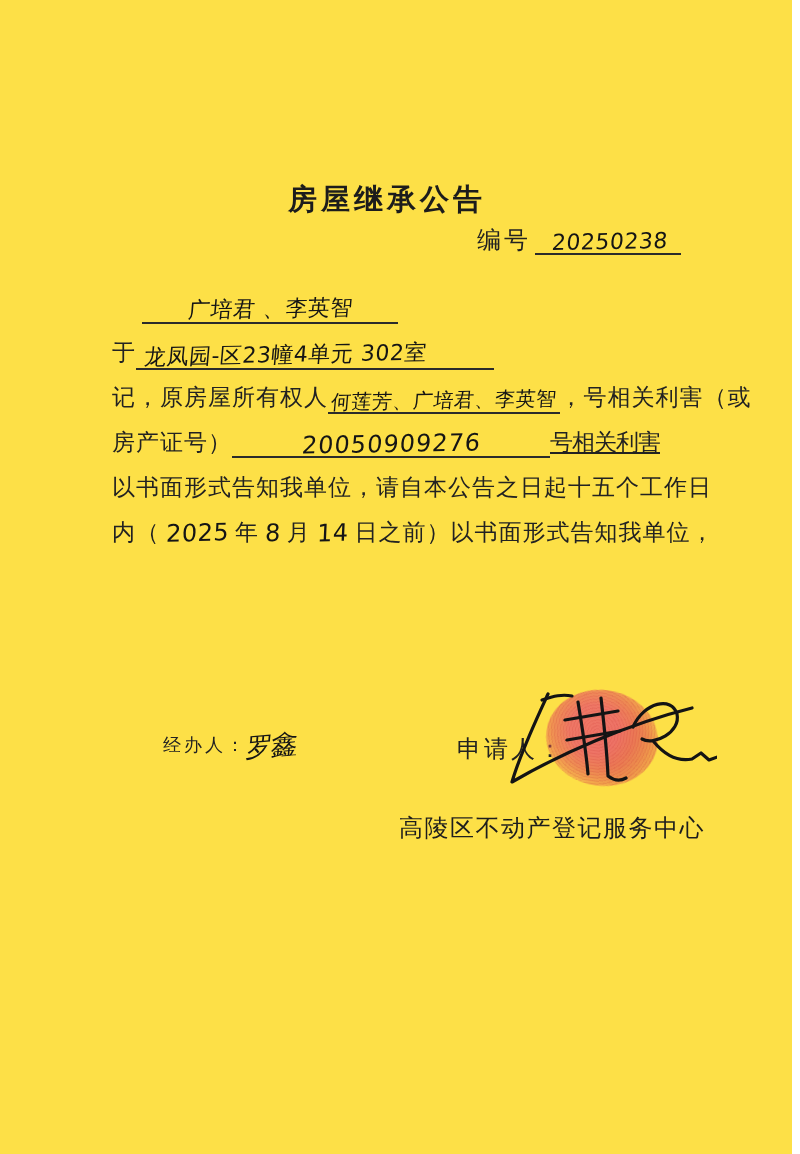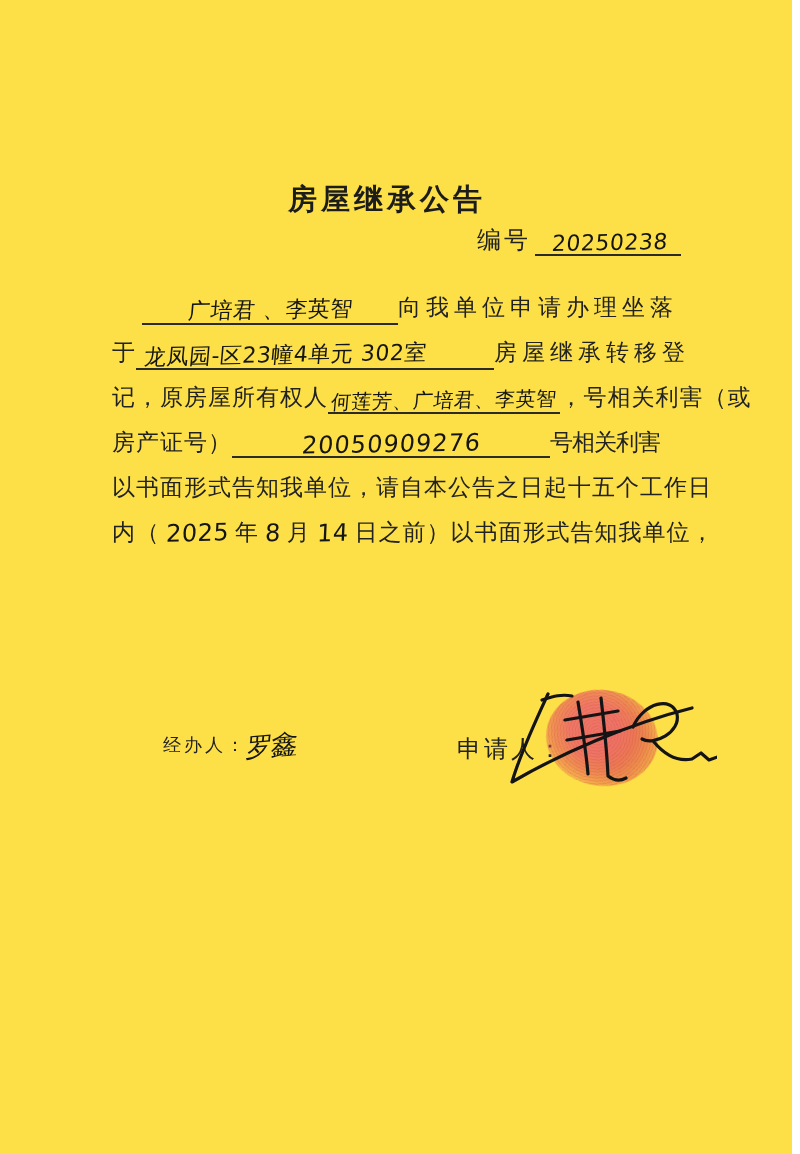--- a/index.html
+++ b/index.html
@@ -5,21 +5,21 @@
   html,body { margin:0; padding:0; background:#ffffff; }
   .page {
     position:relative; width:792px; height:1154px; background:#fde047;
     font-family:"Liberation Serif","DejaVu Serif",serif; color:#222; overflow:hidden;
   }
   .title {
     position:absolute; top:180px; left:0; width:774px; margin:0;
     text-align:center; font-size:29px; font-weight:bold; letter-spacing:4px; color:#1c1c1c;
   }
   .serial-row {
-    position:absolute; top:224px; left:477px; display:flex; align-items:flex-end;
+    position:absolute; top:224px; left:477px; display:flex; align-items:center;
     font-size:24px; letter-spacing:3px;
   }
   .serial-line {
     display:inline-block; width:146px; margin-left:4px;
     border-bottom:2px solid #2b2b2b; text-align:left; letter-spacing:1px;
   }
   .hw {
     display:inline-block; font-family:"DejaVu Sans","Liberation Sans",sans-serif;
     transform:rotate(-1.5deg) skewX(-4deg); color:#151515; letter-spacing:0.5px;
   }
@@ -29,21 +29,21 @@
   .u { display:inline-block; border-bottom:2px solid #2b2b2b; text-align:center; }
   .u .hw { font-size:22px; transform:rotate(-1deg) skewX(-6deg); translate:0 2px; }
   .indent { display:inline-block; width:30px; }
   .w-applicants { width:256px; }
   .w-address   { width:350px; text-align:left; padding-left:8px; }
   .w-owners    { padding:0 3px; }
   .w-owners .hw{ font-size:20px; }
   .w-cert      { width:318px; }
   .w-cert .hw  { font-size:24px; letter-spacing:1px; }
   .sp5 { letter-spacing:5px; }
-  .spm1 { letter-spacing:-1px; }
+  .spm1 { letter-spacing:-1px;text-decoration:underline; }
   .numgap { display:inline-block; width:10px; }
   .hw-inline { font-size:24px; margin:0 6px; translate:0 1px; }
   .handler-label { position:absolute; left:163px; top:733px; font-size:18px; letter-spacing:3px; }
   .handler-name  { position:absolute; left:246px; top:728px; font-size:27px;
                    transform:rotate(-5deg) skewX(-10deg); letter-spacing:-2px; }
   .applicant-label { position:absolute; left:457px; top:733px; font-size:24px; letter-spacing:3px; }
   .fingerprint {
     position:absolute; left:546px; top:690px; width:112px; height:96px; border-radius:50%;
     transform:rotate(8deg); filter:blur(0.4px);
     background:
@@ -65,27 +65,25 @@
   <div class="serial-row">
     <span>编号</span>
     <span class="u serial-line"><span class="hw">20250238</span></span>
   </div>
 
   <div class="body-block">
 
     <div class="bline">
       <span class="indent"></span>
       <span class="u w-applicants"><span class="hw">广培君 、李英智</span></span>
-      <span class="sp5">向我单位申请办理坐落</span>
     </div>
 
     <div class="bline">
       <span>于</span>
       <span class="u w-address"><span class="hw">龙凤园-区23幢4单元 302室</span></span>
-      <span class="sp5">房屋继承转移登</span>
     </div>
 
     <div class="bline">
       <span>记，原房屋所有权人</span>
       <span class="u w-owners"><span class="hw">何莲芳、广培君、李英智</span></span>
       <span>，号相关利害（或</span>
     </div>
 
     <div class="bline">
       <span>房产证号）</span>
@@ -124,14 +122,15 @@
       <path d="M 40,20 C 52,16 60,14 70,16"></path>
       <path d="M 76,22 C 80,46 84,70 86,94"></path>
       <path d="M 99,18 C 102,44 105,72 106,96 q 9,7 18,2"></path>
       <path d="M 63,40 L 116,31"></path>
       <path d="M 65,60 L 118,51"></path>
       <path d="M 131,47 C 142,22 170,16 175,34 C 179,52 152,66 140,59"></path>
       <path d="M 152,62 C 162,74 175,82 190,79 l 9,-6 8,7 11,-4"></path>
     </g>
   </svg>
 
+  <div class="org-line">高陵区不动产登记服务中心</div>
 
 </div>
 
 </body></html>

